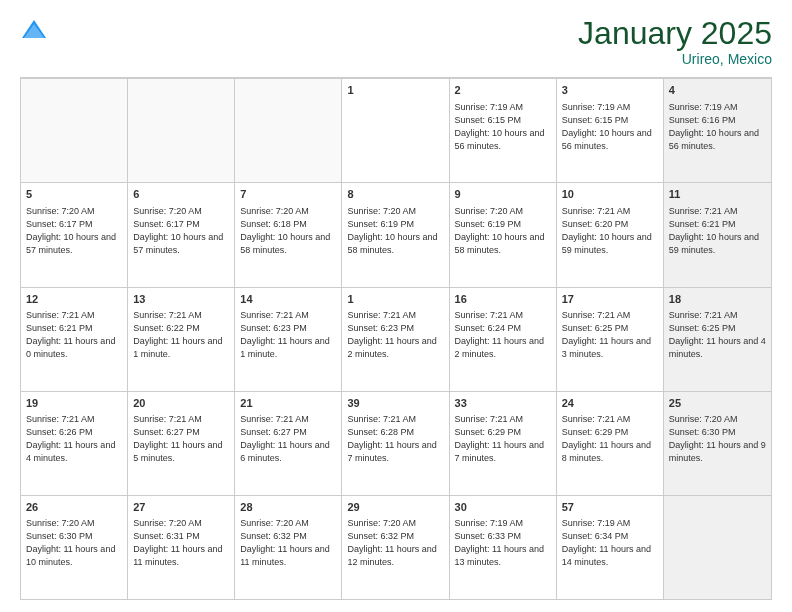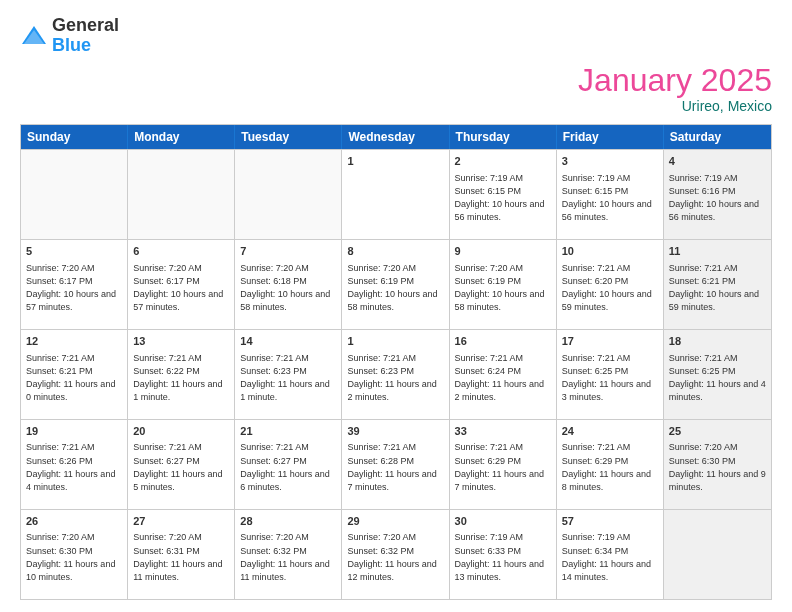--- a/index.html
+++ b/index.html
@@ -38,23 +38,22 @@
     .logo-icon {
       width: 28px;
       height: 28px;
     }
     .title-block {
       text-align: right;
     }
     .month-title {
       font-size: 32px;
       font-weight: normal;
-      color: #ec4899;
+      color: #14532d;
       line-height: 1.1;
-      margin-top: 47px;
     }
     .subtitle {
       font-size: 14px;
       color: #0f766e;
     }
     .calendar {
       flex: 1;
       display: flex;
       flex-direction: column;
       border: 1px solid #ccc;
@@ -110,41 +109,28 @@
 </head>
 <body>
 
 <div class="page">
   <div class="header">
     <div class="logo">
       <svg class="logo-icon" viewBox="0 0 28 28" xmlns="http://www.w3.org/2000/svg">
         <polygon points="14,4 26,22 2,22" fill="#2196F3"></polygon>
         <polygon points="14,8 24,22 4,22" fill="#fff" opacity="0.3"></polygon>
       </svg>
-      <div class="logo-text">
-        <span class="logo-general">General</span><br>
-        <span class="logo-blue">Blue</span>
-      </div>
     </div>
     <div class="title-block">
       <div class="month-title">January 2025</div>
       <div class="subtitle">Urireo, Mexico</div>
     </div>
   </div>
 
   <div class="calendar">
-    <div class="cal-header">
-    <div class="cal-header-cell">Sunday</div>
-        <div class="cal-header-cell">Monday</div>
-        <div class="cal-header-cell">Tuesday</div>
-        <div class="cal-header-cell">Wednesday</div>
-        <div class="cal-header-cell">Thursday</div>
-        <div class="cal-header-cell">Friday</div>
-        <div class="cal-header-cell">Saturday</div>
-      </div>
     <div class="cal-body">
     <div class="cal-row">
           <div class="cal-cell empty"></div>
           <div class="cal-cell empty"></div>
           <div class="cal-cell empty"></div>
           <div class="cal-cell">
             <span class="day-num">1</span>
           </div>
           <div class="cal-cell">
             <span class="day-num">2</span>

